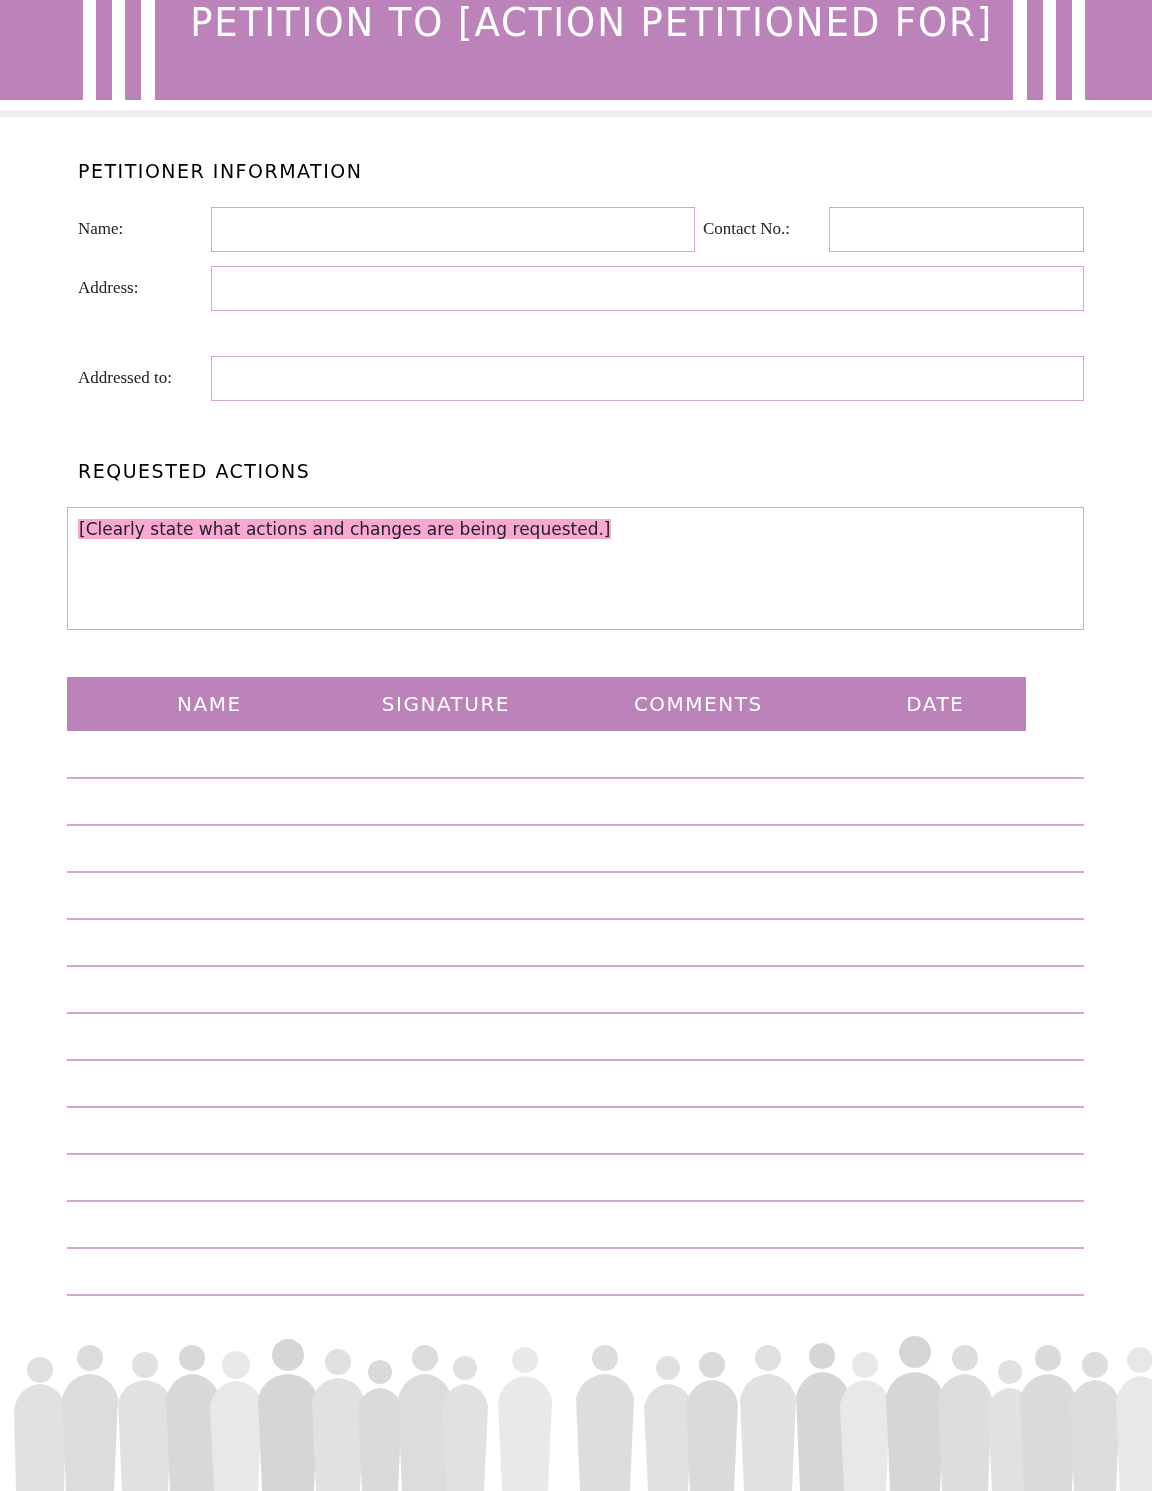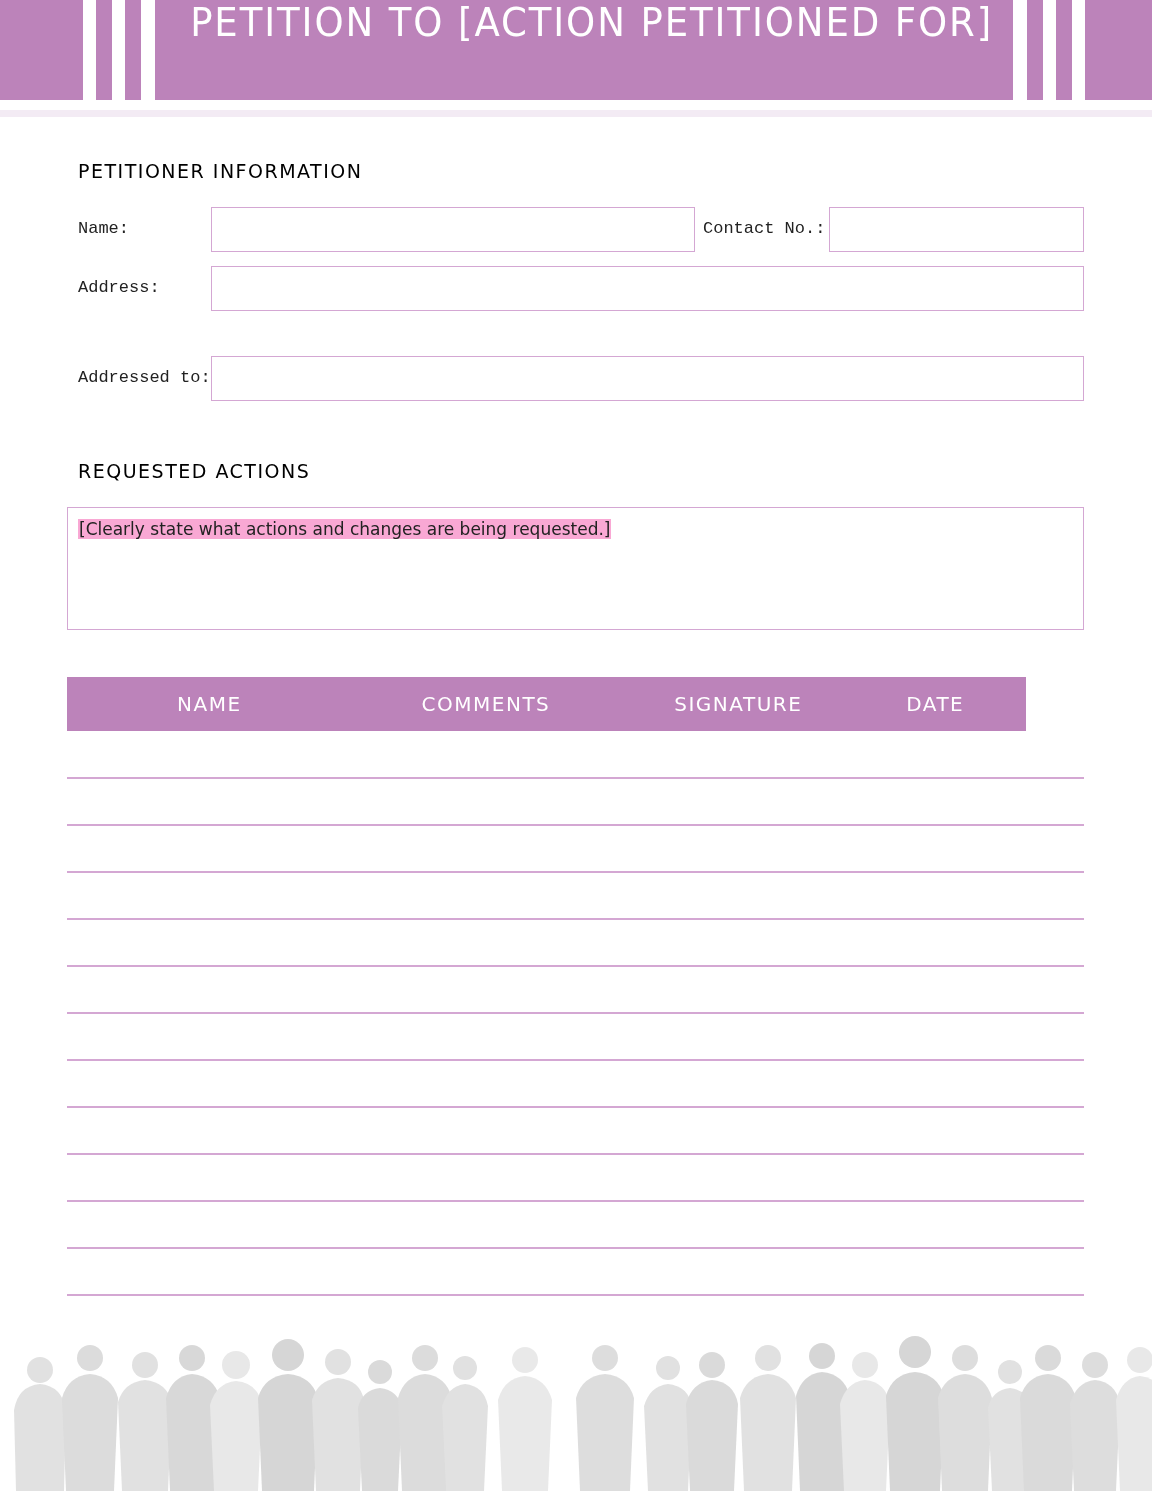--- a/index.html
+++ b/index.html
@@ -14,21 +14,21 @@
     color: #ffffff; font-size: 39px; font-weight: 300; letter-spacing: 2px;
     font-family: "DejaVu Sans", sans-serif;
     margin-left: 8px;
   }
   .hdr-title span { font-weight: normal; transform: scaleX(0.95); display: inline-block; }
 
   .section-title {
     position: absolute; left: 78px; color: #000000; font-size: 19px;
     letter-spacing: 1.5px; font-family: "DejaVu Sans", sans-serif; font-weight: normal;
   }
-  .lbl { position: absolute; font-size: 17px; color: #222; font-family: Liberation Mono, monospace; }
+  .lbl { position: absolute; font-size: 17px; color: #222; font-family: Liberation Serif, serif; }
   .field { position: absolute; border: 1.5px solid #d4a7d3; background: #fff; height: 45px; }
 
   .actions-box {
     position: absolute; left: 67px; top: 507px; width: 1017px; height: 123px;
     border: 1.5px solid #d4a7d3; padding: 11px 10px;
   }
   .actions-text { background: #f9a8d4; font-size: 17px; color: #222; padding: 0 1px; }
 
   .tbl-head {
     position: absolute; left: 67px; top: 677px; width: 959px; height: 54px;
@@ -74,22 +74,22 @@
 <div class="lbl" style="left:78px;top:368px;">Addressed to:</div>
 <div class="field" style="left:211px;top:356px;width:873px;"></div>
 
 <div class="section-title" style="top:460px;">REQUESTED ACTIONS</div>
 <div class="actions-box">
   <span class="actions-text">[Clearly state what actions and changes are being requested.]</span>
 </div>
 
 <div class="tbl-head">
   <div class="th" style="width:280px;">NAME</div>
+  <div class="th" style="width:228px;">SIGNATURE</div>
   <div class="th" style="width:314px;">COMMENTS</div>
-  <div class="th" style="width:228px;">SIGNATURE</div>
   <div class="th" style="width:195px;">DATE</div>
 </div>
 
 <div>
   <div class="row-line" style="top:777px;"></div>
   <div class="row-line" style="top:824px;"></div>
   <div class="row-line" style="top:871px;"></div>
   <div class="row-line" style="top:918px;"></div>
   <div class="row-line" style="top:965px;"></div>
   <div class="row-line" style="top:1012px;"></div>

